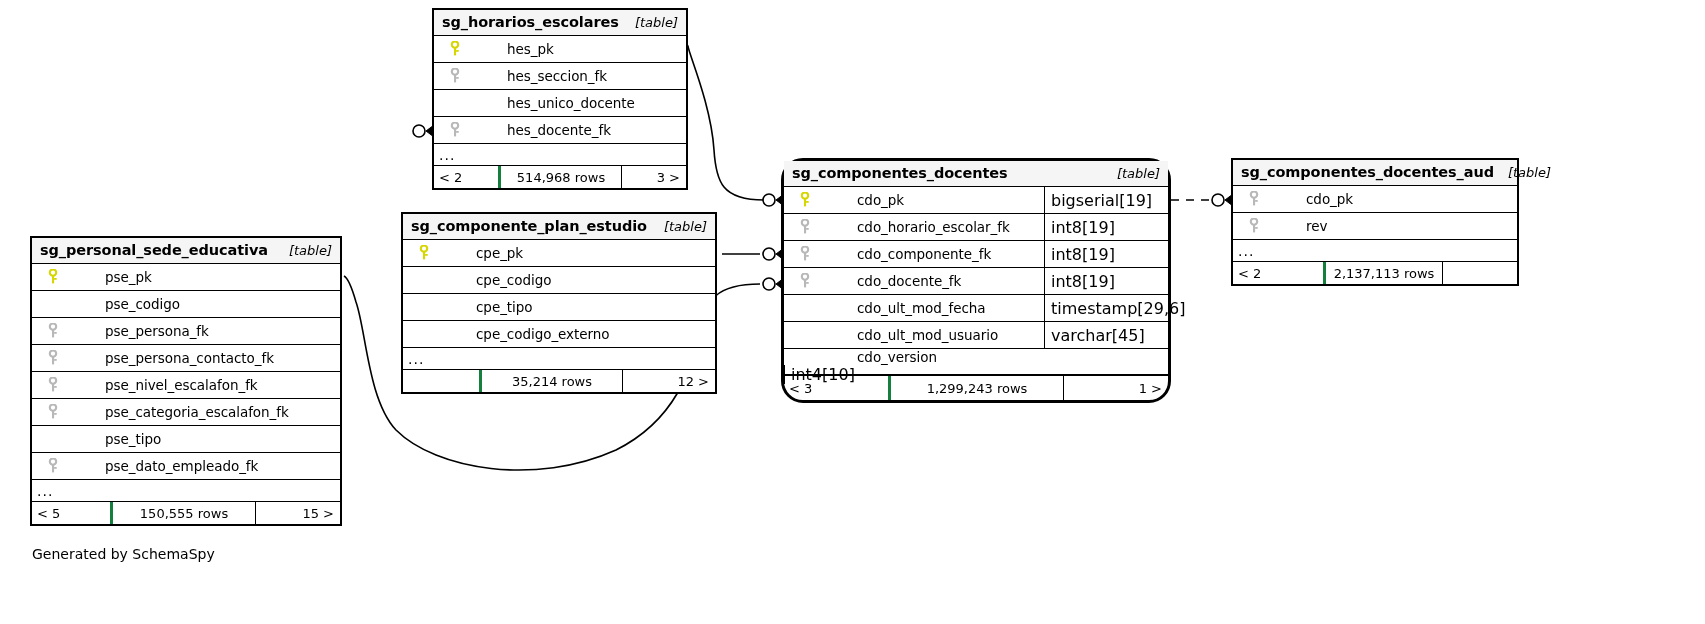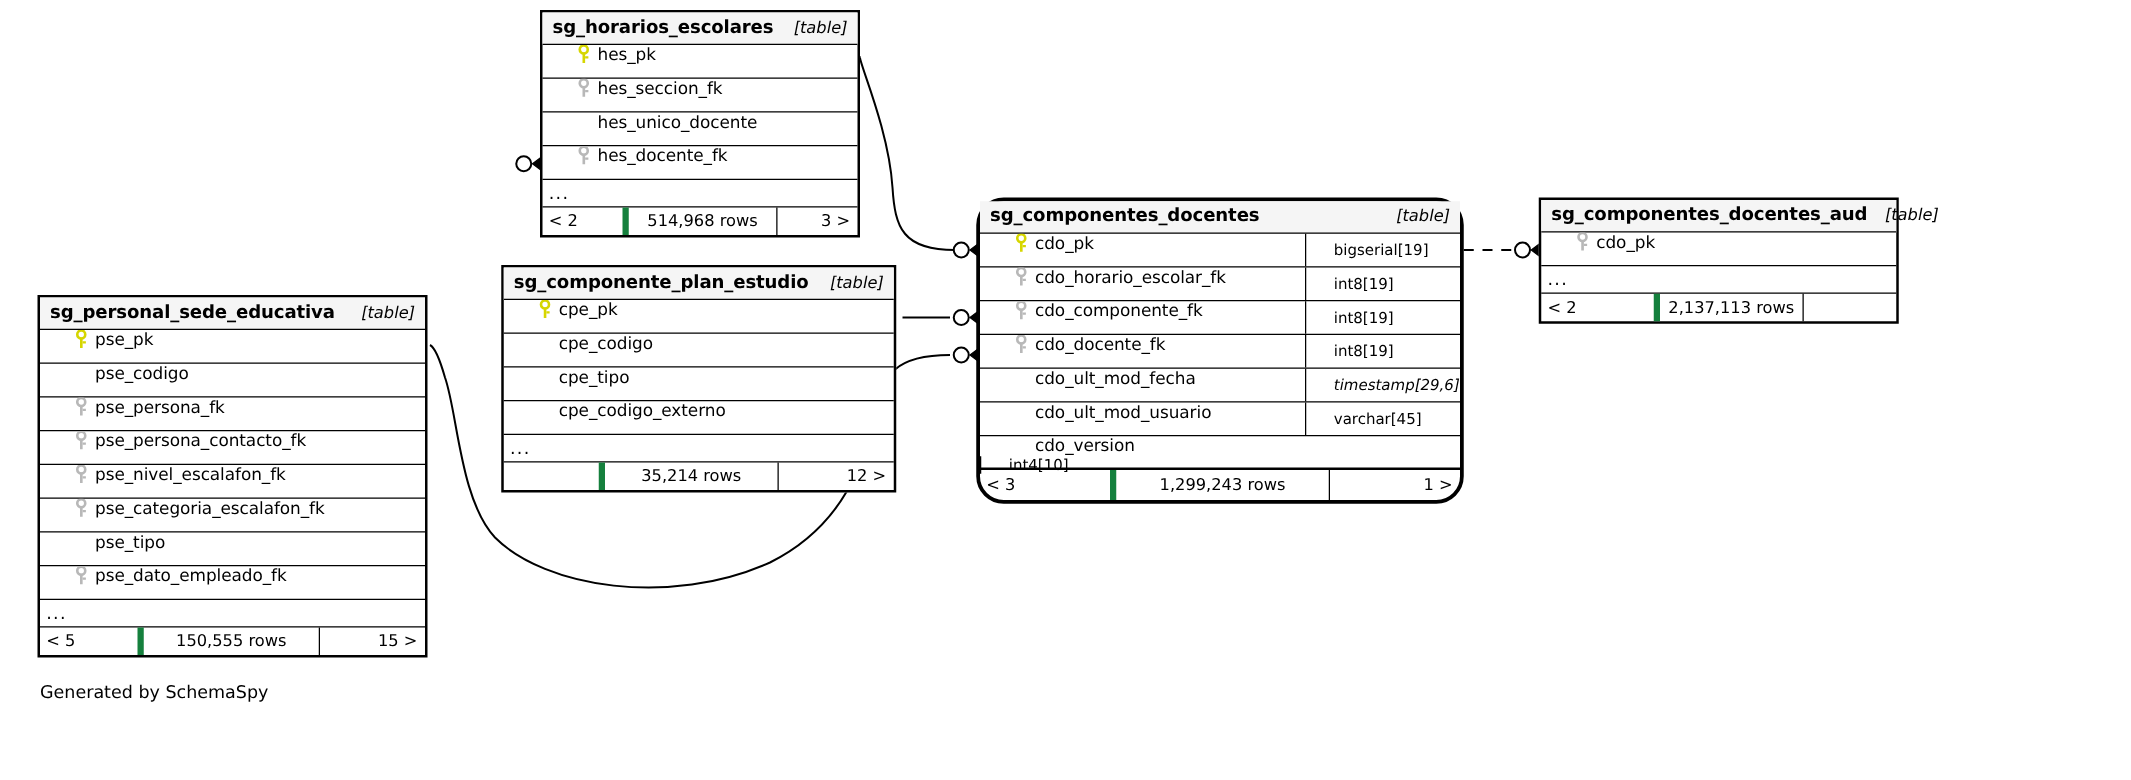--- a/index.html
+++ b/index.html
@@ -68,33 +68,34 @@
   .col-row {
     display: flex;
     align-items: stretch;
     border-bottom: 1px solid #000000;
     height: 27px;
     box-sizing: border-box;
   }
   .col-row:last-child { border-bottom: none; }
   .col-main {
     display: flex;
-    align-items: flex-start;
+    align-items: center;
     flex: 1 1 auto;
     min-width: 0;
-    padding-left: 22px;
-    box-sizing: border-box;
+    padding-left: 10px;
+    box-sizing: border-box;
+    gap: 41px;
   }
   .col-type {
     display: flex;
     align-items: center;
     flex: 0 0 auto;
     border-left: 1px solid #000000;
-    padding: 0 22px;
-    font-size: 12px;
+    padding: 0 6px;
+    font-size: 16px;
     color: #000000;
     white-space: nowrap;
     box-sizing: border-box;
   }
   .key-slot {
     width: 22px;
     flex: 0 0 22px;
     display: flex;
     align-items: center;
     justify-content: center;
@@ -130,21 +131,21 @@
     box-sizing: border-box;
   }
   .foot-left {
     flex: 0 0 auto;
     padding-left: 5px;
     justify-content: flex-start;
   }
   .foot-mid {
     flex: 1 1 auto;
     justify-content: center;
-    border-left: 5px solid #15803d;
+    border-left: 3px solid #15803d;
     border-right: 1px solid #000000;
   }
   .foot-right {
     flex: 0 0 auto;
     justify-content: flex-end;
     padding-right: 6px;
   }
   .caption {
     position: absolute;
     font-size: 14px;
@@ -445,21 +446,21 @@
         </span>
         <span class="col-label">cdo_docente_fk</span>
       </div>
       <div class="col-type" style="width:124px;">int8[19]</div>
     </div>
     <div class="col-row">
       <div class="col-main">
         <span class="key-slot"></span>
         <span class="col-label">cdo_ult_mod_fecha</span>
       </div>
-      <div class="col-type" style="width:124px;font-style:italic;">timestamp[29,6]</div>
+      <div class="col-type" style="width:124px;">timestamp[29,6]</div>
     </div>
     <div class="col-row">
       <div class="col-main">
         <span class="key-slot"></span>
         <span class="col-label">cdo_ult_mod_usuario</span>
       </div>
       <div class="col-type" style="width:124px;">varchar[45]</div>
     </div>
     <div class="col-row" style="border-bottom:2px solid #000000;flex-direction:column;">
       <div class="col-main">
@@ -483,20 +484,32 @@
     <div class="col-row">
       <div class="col-main">
         <span class="key-slot">
           <svg width="10" height="16" viewBox="0 0 10 16">
               <circle cx="5" cy="3.6" r="3.2" fill="none" stroke="#b8b8b8" stroke-width="2.1"></circle>
               <rect x="4" y="6" width="2.1" height="8.4" fill="#b8b8b8"></rect>
               <rect x="6.1" y="9" width="2.6" height="1.8" fill="#b8b8b8"></rect>
             </svg>
         </span>
         <span class="col-label">cdo_pk</span>
+      </div>
+    </div>
+    <div class="col-row">
+      <div class="col-main">
+        <span class="key-slot">
+          <svg width="10" height="16" viewBox="0 0 10 16">
+              <circle cx="5" cy="3.6" r="3.2" fill="none" stroke="#b8b8b8" stroke-width="2.1"></circle>
+              <rect x="4" y="6" width="2.1" height="8.4" fill="#b8b8b8"></rect>
+              <rect x="6.1" y="9" width="2.6" height="1.8" fill="#b8b8b8"></rect>
+            </svg>
+        </span>
+        <span class="col-label">rev</span>
       </div>
     </div>
     <div class="ellipsis-row">...</div>
     <div class="tbl-footer">
       <div class="foot-cell foot-left" style="width:90px;">&lt; 2</div>
       <div class="foot-cell foot-mid">2,137,113 rows</div>
       <div class="foot-cell foot-right" style="width:74px;"></div>
     </div>
   </div>
 

